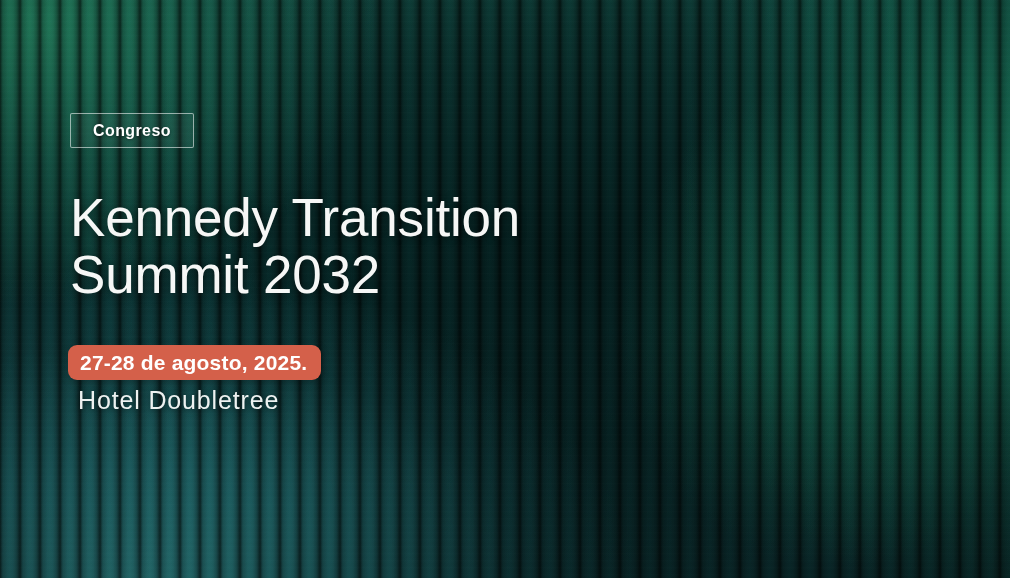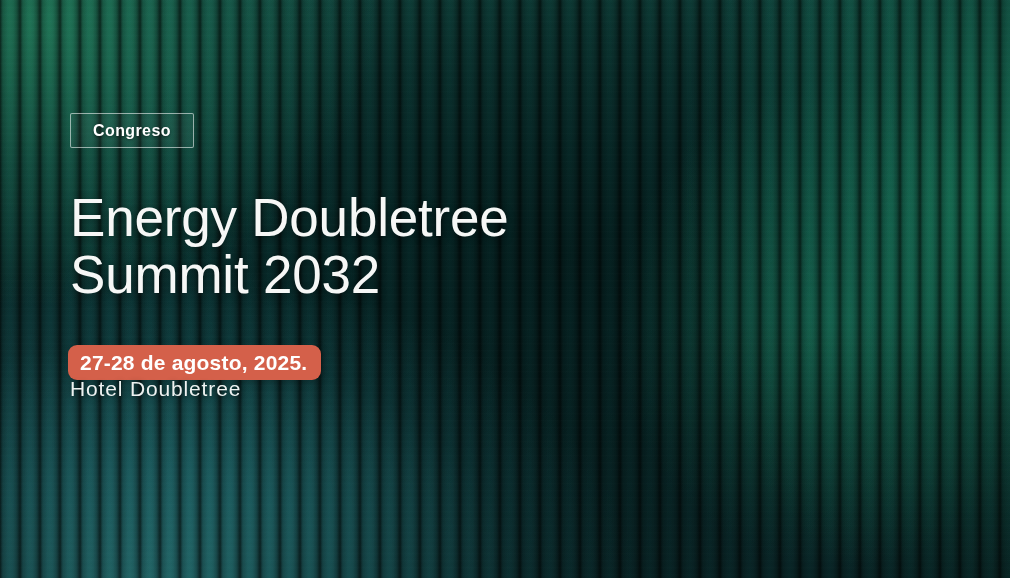--- a/index.html
+++ b/index.html
@@ -187,23 +187,23 @@
     letter-spacing: 0.2px;
     line-height: 1;
     box-shadow: 0 2px 8px rgba(0,0,0,0.22);
     margin-top: 15px;
   }
 
   .venue {
     position: absolute;
     top: 372px;
     left: 0;
-    margin: 0;
+    margin: 8px;
     color: #eef2f1;
-    font-size: 21px;
+    font-size: 25px;
     font-weight: 400;
     line-height: 1.62;
     letter-spacing: 0.85px;
     text-shadow: 0 1px 6px rgba(0,0,0,0.45);
     white-space: nowrap;
   }
   .venue .line { display: block; }
 </style>
 </head>
 <body>
@@ -214,21 +214,21 @@
   <div class="bg-slats"></div>
   <div class="bg-slats2"></div>
   <div class="bg-bands"></div>
   <div class="bg-vignette"></div>
 
   <div class="content">
 
     <div class="eyebrow-badge">Congreso</div>
 
     <h1 class="headline">
-      <span class="line">Energy Doubletree</span>
+      <span class="line">Kennedy Transition</span>
       <span class="line">Summit 2032</span>
     </h1>
 
     <div class="date-badge">27-28 de agosto, 2025.</div>
 
     <p class="venue">
       <span class="line">Hotel Doubletree</span>
     </p>
 
   </div>

